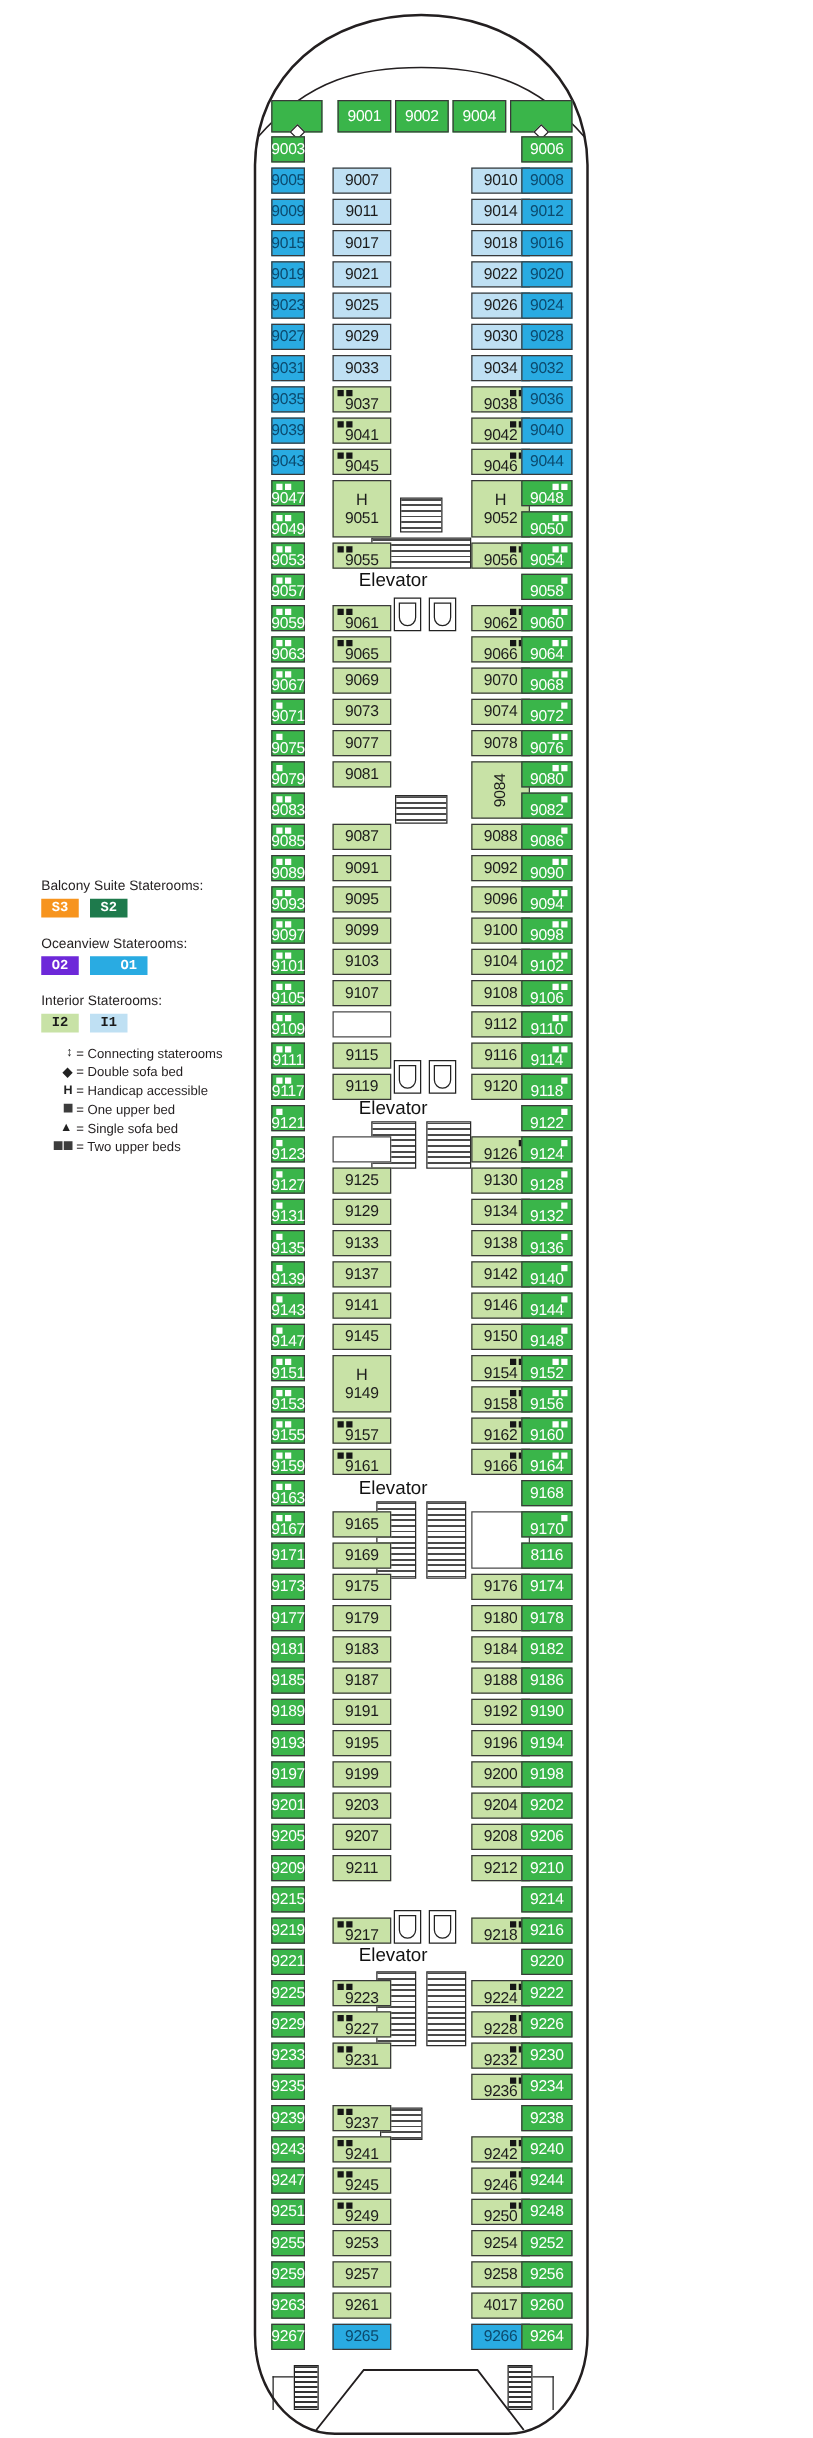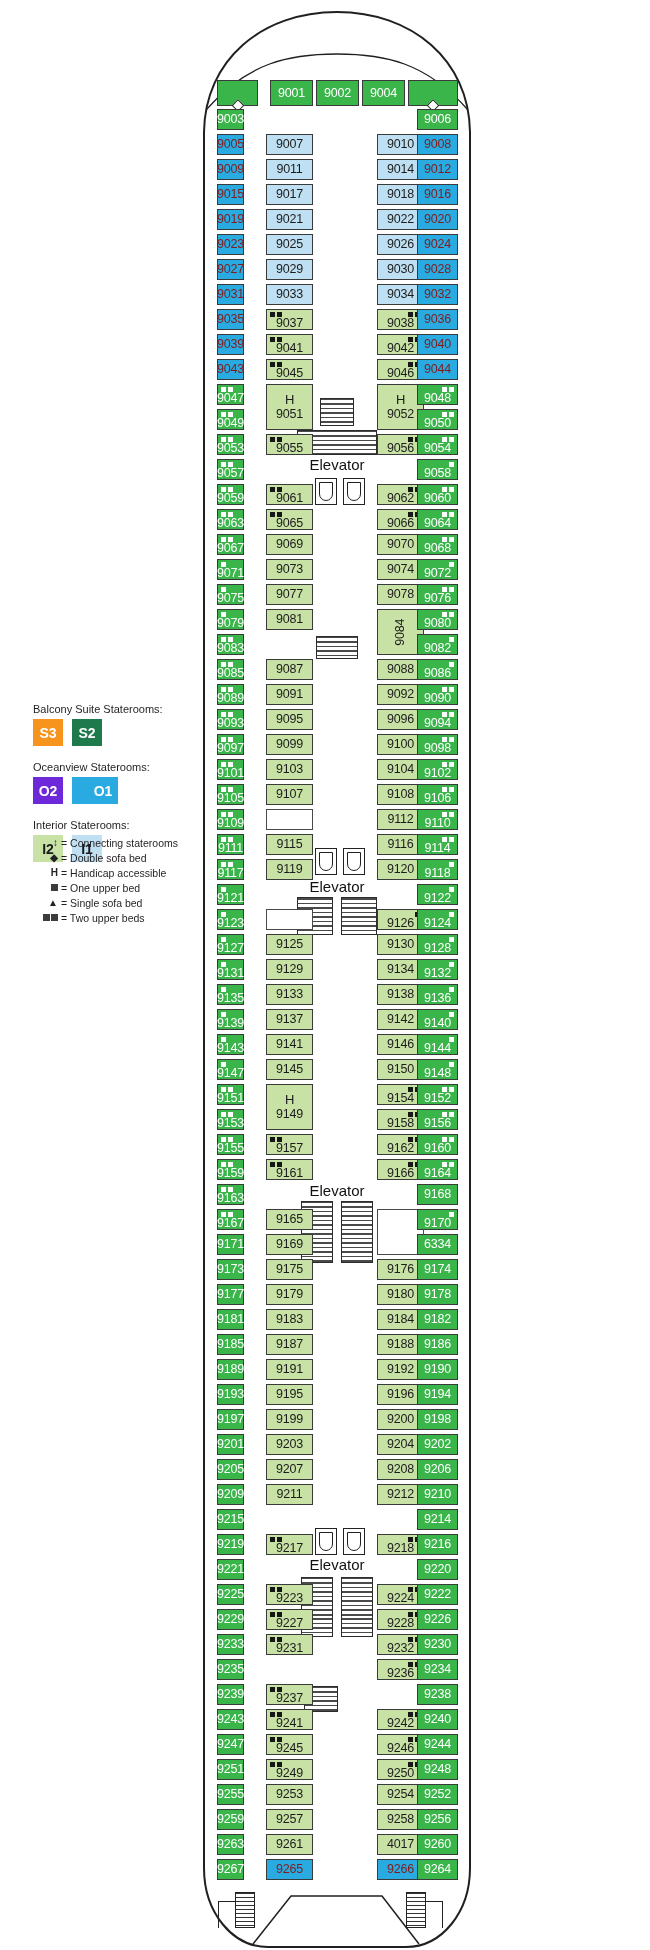--- a/index.html
+++ b/index.html
@@ -12,21 +12,21 @@
   #colL{left:217px;top:109px;width:27px;}
   #colR{left:417px;top:109px;width:41px;}
   #colML{left:266px;top:134px;width:47px;}
   #colMR{left:361px;top:134px;width:47px;padding-left:16px;}
 
   .c{box-sizing:border-box;height:21px;margin-bottom:4px;position:relative;
      display:flex;align-items:center;justify-content:center;
      border:1px solid #3a3a3a;font-size:12.5px;letter-spacing:-0.2px;line-height:1;}
   .h2{height:46px;}
   .t-O2{background:var(--O2);color:#fff;}
-  .t-O1{background:var(--O1);color:#7f1d1d;}
+  .t-O1{background:var(--O1);color:#0c4a6e;}
   .t-I2{background:var(--I2);color:#1c1c1c;}
   .t-I1{background:var(--I1);color:#1c1c1c;}
   .t-gap{border:none;background:none;}
   .t-blank{background:#fff;border:1px solid #4a4a4a;}
   .ic{position:absolute;top:2px;display:flex;gap:2px;}
   .s-l .ic{left:3px;} .s-r .ic{right:3px;}
   .ic b{width:5px;height:5px;background:#fff;display:block;}
   .t-I2 .ic b,.t-I1 .ic b{background:#161616;}
   .hasic .num{margin-top:7px;}
   .hcab{flex-direction:column;}
@@ -34,42 +34,42 @@
   .rot .num{transform:rotate(-90deg);}
   .dia{position:absolute;bottom:-5px;left:50%;width:7px;height:7px;background:#fff;
        border:1px solid #222;transform:translateX(-50%) rotate(45deg);z-index:3;}
 
   
   #toprow{position:absolute;left:217px;top:80px;width:241px;height:26px;z-index:2;}
   #toprow .c{position:absolute;height:26px;margin:0;}
 
   
   .ovl{position:absolute;z-index:1;}
-  .elab{width:100px;left:287px;text-align:center;font-size:15px;color:#111;z-index:2;}
+  .elab{width:100px;left:287px;text-align:left;font-size:15px;color:#111;z-index:2;}
   .hatch{box-sizing:border-box;border:1.5px solid #2b2b2b;
          background:repeating-linear-gradient(180deg,#4a4a4a 0 1.5px,#fff 1.5px 4.5px);}
   .shaft2{display:flex;gap:8px;}
   .shaft2 .hatch{flex:1;height:100%;}
   .doors{display:flex;gap:6px;}
   .door{box-sizing:border-box;width:22px;height:27px;border:1.5px solid #222;background:#fff;}
   .door i{display:block;margin:3px auto 0;width:12px;height:17px;border:1px solid #222;
           border-radius:0 0 7px 7px;}
   .spiral{display:flex;align-items:flex-end;}
   .spiral .ladder{box-sizing:border-box;width:20px;height:36px;border:1px solid #222;
          background:repeating-linear-gradient(180deg,#333 0 1.5px,#fff 1.5px 4px);}
   .spiral .bracket{width:16px;height:26px;border-top:1.5px solid #222;border-left:1.5px solid #222;}
   .spiral.flip{flex-direction:row-reverse;}
   .spiral.flip .bracket{border-left:none;border-right:1.5px solid #222;}
 
   
   #legend{position:absolute;left:33px;top:703px;width:175px;z-index:2;font-size:11px;}
   .lhead{margin:0 0 4px 0;}
   .lrow{display:flex;gap:9px;margin-bottom:15px;}
-  .sw{width:30px;height:27px;display:flex;align-items:center;justify-content:center;
-      font-size:14px;font-weight:bold;color:#fff;}
+  .sw{width:30px;height:15px;display:flex;align-items:center;justify-content:center;
+      font-size:11px;font-weight:bold;color:#fff;font-family:Liberation Mono, monospace;}
   .sw.darktxt{color:#1a1a1a;}
   #symbols{position:absolute;left:40px;top:835px;width:170px;z-index:2;font-size:10.5px;}
   .symrow{display:flex;align-items:center;height:15px;margin-bottom:0px;}
   .symg{width:18px;text-align:right;margin-right:3px;font-size:10px;font-weight:bold;color:#222;}
   .symg .sq{display:inline-block;width:7px;height:7px;background:#3c3c3c;}
   .symg .sq+.sq{margin-left:1px;}
 </style>
 </head>
 <body>
 
@@ -1209,21 +1209,21 @@
       <div class="c t-O2">
         <span class="num">9168</span>
       </div>
       <div class="c t-O2 hasic">
         <span class="ic">
           <b></b>
         </span>
         <span class="num">9170</span>
       </div>
       <div class="c t-O2">
-        <span class="num">6334</span>
+        <span class="num">8116</span>
       </div>
       <div class="c t-O2">
         <span class="num">9174</span>
       </div>
       <div class="c t-O2">
         <span class="num">9178</span>
       </div>
       <div class="c t-O2">
         <span class="num">9182</span>
       </div>

